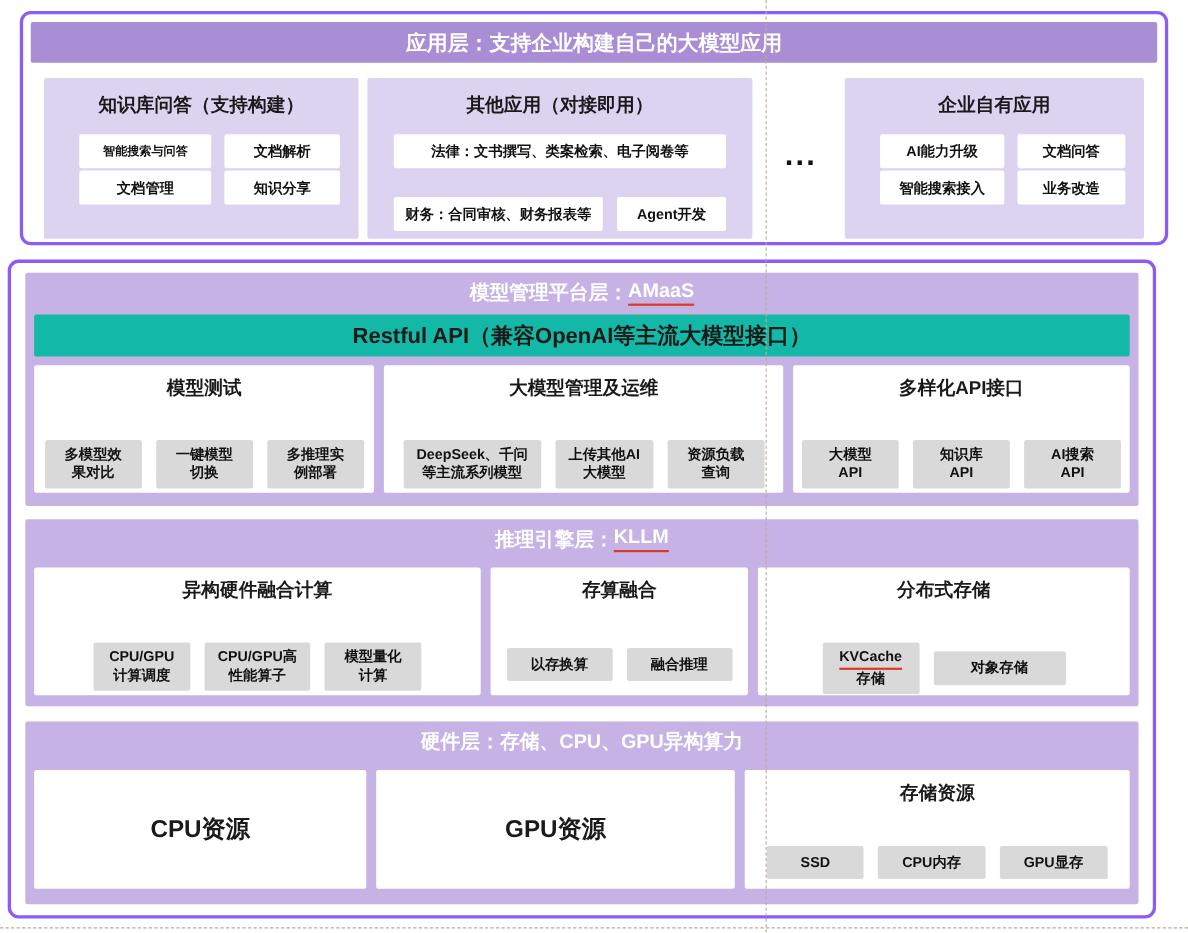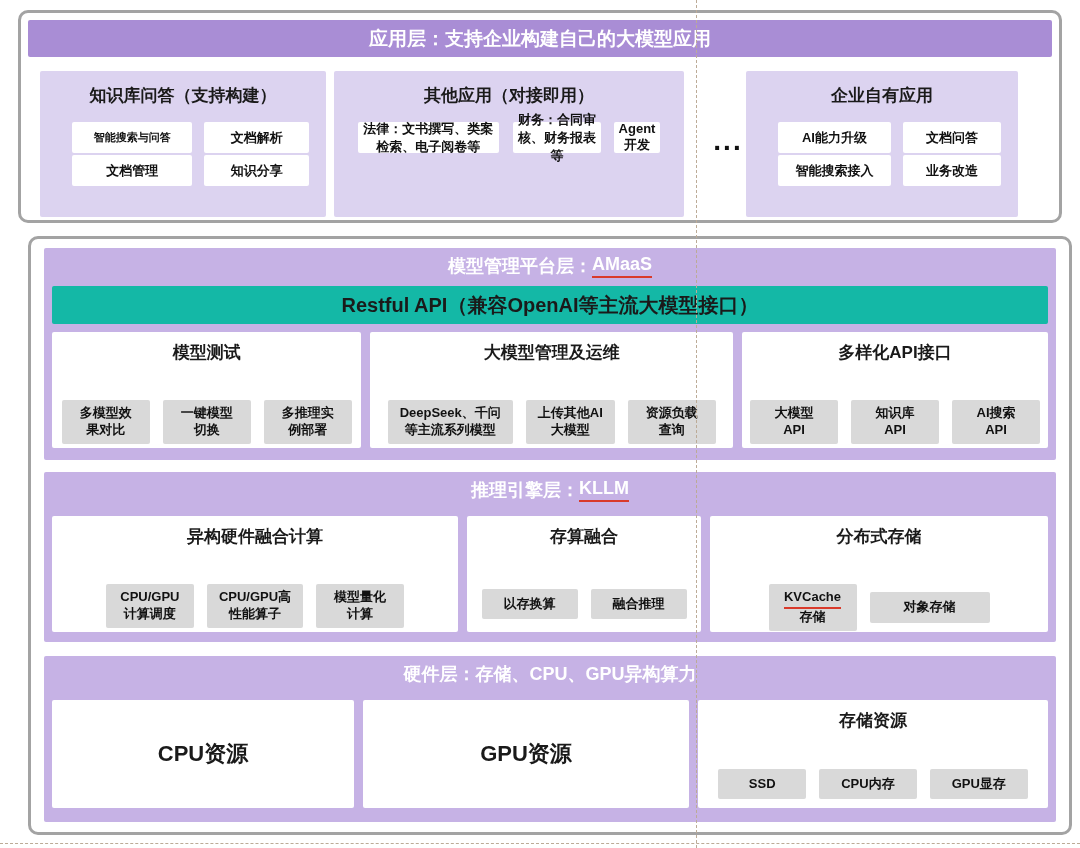--- a/index.html
+++ b/index.html
@@ -7,45 +7,45 @@
   #root {
     position:relative; width:1080px; height:848px; background:#ffffff;
     font-family:"Liberation Sans","DejaVu Sans",sans-serif; color:#1a1a1a;
     overflow:hidden;
   }
 
   
   .guide-v { position:absolute; left:696px; top:0; height:848px; width:0; border-left:1px dashed #bcab97; z-index:40; }
   .guide-h { position:absolute; top:843px; left:0; width:1080px; height:0; border-top:1px dashed #bcab97; z-index:40; }
 
-  .outer-box { position:absolute; background:#ffffff; border:3px solid #a3a3a3; border-radius:10px; }
+  .outer-box { position:absolute; background:#ffffff; border:3px solid #8b5cf6; border-radius:10px; }
   .box1 { left:18px; top:10px; width:1044px; height:213px; }
-  .box2 { left:28px; top:236px; width:1044px; height:599px; }
+  .box2 { left:7px; top:236px; width:1044px; height:599px; }
 
   .layer-bar {
     position:absolute; left:7px; right:7px; top:7px; height:37px;
     background:#a98dd5; color:#ffffff; font-weight:bold; font-size:19px;
     display:flex; align-items:center; justify-content:center; border-radius:2px;
   }
 
   .panel { position:absolute; top:58px; height:146px; background:#dcd3f0; border-radius:2px; }
   .panel-kb    { left:19px;  width:286px; }
   .panel-other { left:313px; width:350px; }
-  .panel-ent   { left:725px; width:272px; }
+  .panel-ent   { left:747px; width:272px; }
   .panel-title { text-align:center; font-weight:bold; font-size:17px; padding-top:13px; }
 
   .chip {
     background:#ffffff; font-weight:bold; font-size:13px;
     display:flex; align-items:center; justify-content:center;
     text-align:center; border-radius:2px; color:#111;
   }
   .chip-grid { display:grid; grid-template-columns:1.15fr 1fr; grid-auto-rows:31px; gap:2px 12px; padding:0 17px; margin-top:15px;margin-left:15px; }
   .small-text { font-size:11px; }
 
-  .chips-col { display:flex; flex-direction:row; gap:14px; padding:0 24px; margin-top:15px; }
+  .chips-col { display:flex; flex-direction:column; gap:26px; padding:0 24px; margin-top:15px; }
   .chips-col .chip { height:31px; }
   .chips-row { display:flex; gap:13px; height:31px; }
   .chips-row .chip.w2 { flex:1.92; }
   .chips-row .chip.w1 { flex:1; }
 
   .ellipsis { position:absolute; left:664px; top:112px; width:86px; text-align:center; font-size:28px; font-weight:bold; letter-spacing:2px; color:#111; }
 
   .section { position:absolute; left:13px; width:1012px; background:#c6b2e5; border-radius:2px; }
   .section-a { top:9px;   height:212px; }
   .section-b { top:233px; height:170px; }

